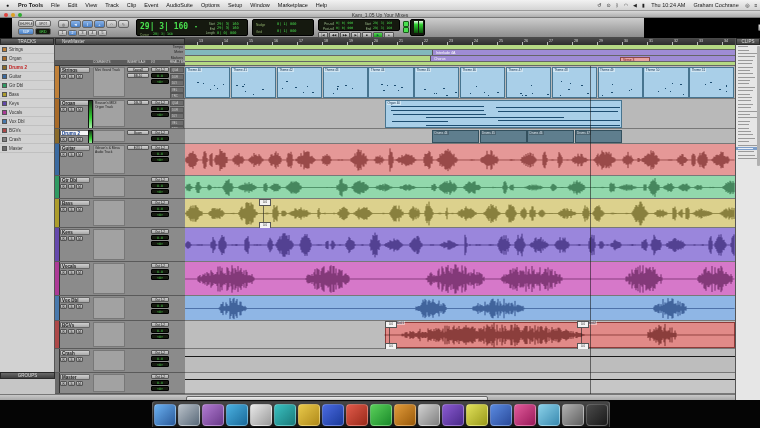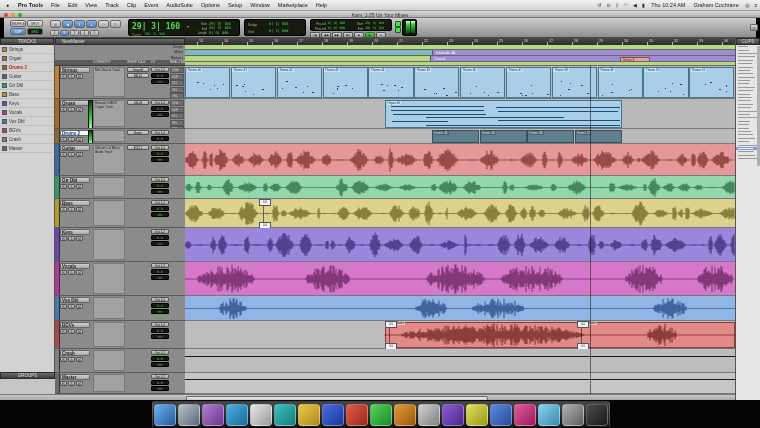--- a/index.html
+++ b/index.html
@@ -14,21 +14,21 @@
   #menubar .apple{padding:0 5px 0 6px;font-size:5px;}
   #menubar .bold{font-weight:bold;}
   #mb-right{margin-left:auto;display:flex;align-items:center;color:#222;}
   #mb-right .si{padding:0 2.5px;font-size:5px;}
   
   #titlebar{left:0;top:11px;width:760px;height:7px;background:linear-gradient(#d8d8d8,#aeaeae);
     border-bottom:1px solid #777;box-sizing:border-box;}
   .tl{width:4px;height:4px;border-radius:50%;top:1.5px;}
   #wtitle{width:100%;text-align:center;font-size:5px;color:#333;top:0.5px;}
   
-  #toolbar{left:4px;top:18px;width:752px;height:20px;background:linear-gradient(#cdcdcd,#8e8e8e);
+  #toolbar{left:12px;top:18px;width:632px;height:20px;background:linear-gradient(#cdcdcd,#8e8e8e);
     border-bottom:1px solid #4a4a4a;box-sizing:border-box;}
   .dk{background:#15190f;border-radius:2px;border:1px solid #000;box-sizing:border-box;}
   .grn{color:#49e04e;}
   .dimgrn{color:#8fae6a;}
   .modebtn{width:16px;height:7px;border-radius:2px;font-size:3px;display:flex;align-items:center;justify-content:center;
     background:linear-gradient(#e8e8e8,#b0b0b0);border:1px solid #666;color:#333;box-sizing:border-box;}
   .modebtn.slip{background:linear-gradient(#7fb0e8,#4a7ec2);color:#fff;}
   .modebtn.grid{background:#15190f;color:#49e04e;}
   .toolbtn{width:11px;height:8px;border-radius:2px;font-size:4px;display:flex;align-items:center;justify-content:center;
     background:linear-gradient(#e0e0e0,#a8a8a8);border:1px solid #666;color:#333;box-sizing:border-box;}

